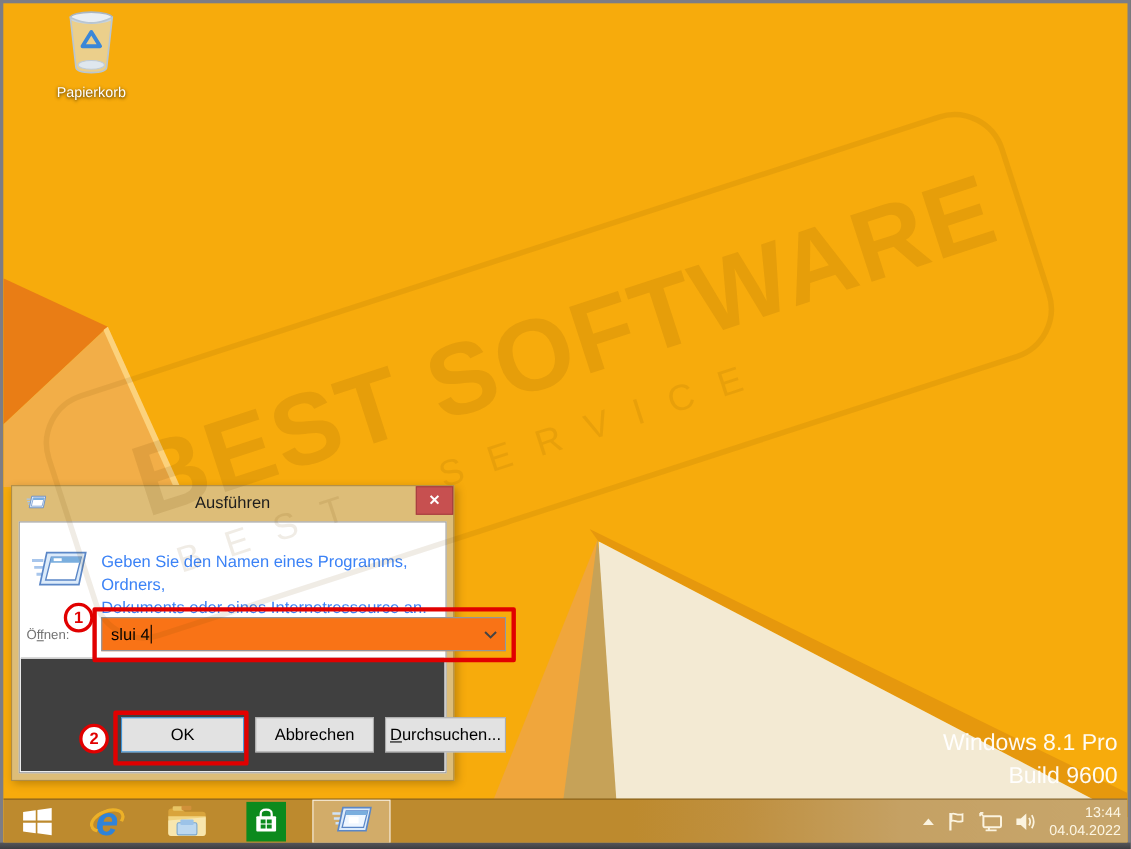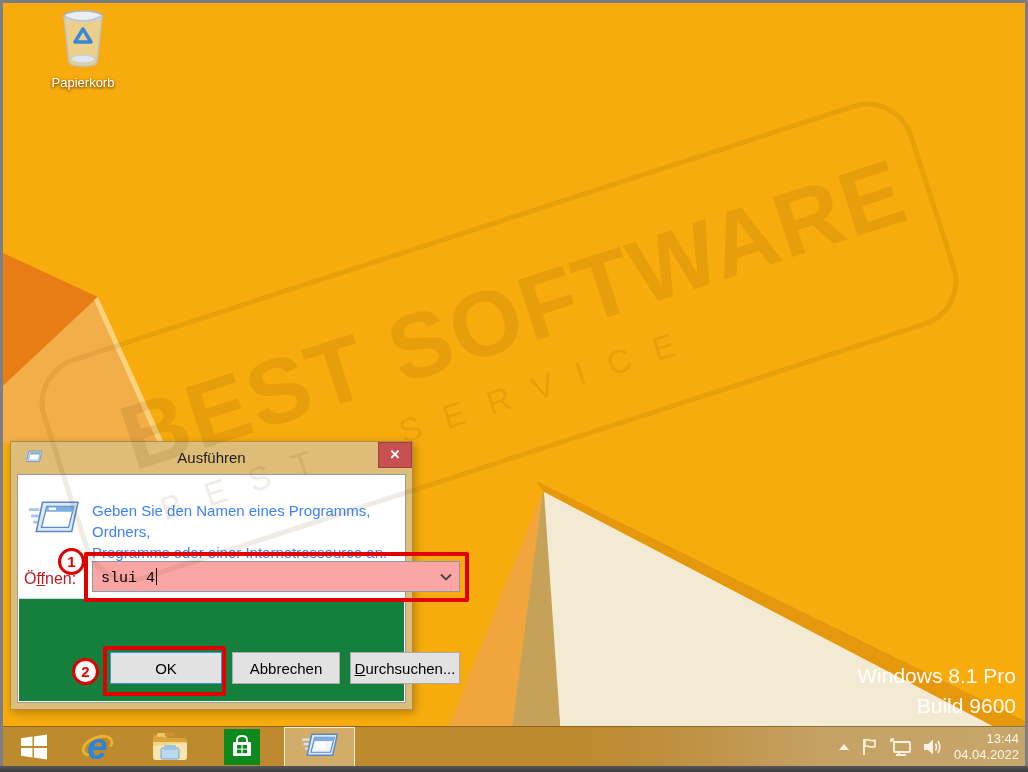--- a/index.html
+++ b/index.html
@@ -40,28 +40,28 @@
   .dialog { position:absolute; left:7px; top:438px; width:403px; height:269px;
     background:#ddbd78; border:1px solid #b08c44; z-index:10; box-shadow:2px 3px 8px rgba(0,0,0,0.25); }
   .titlebar { position:relative; height:32px; text-align:center; }
   .titlebar .title { line-height:31px; font-size:15px; color:#1d1d1d; }
   .titlebar .t-icon { position:absolute; left:13px; top:8px; }
   .close-btn { position:absolute; right:0; top:0; width:34px; height:26px; background:#c75050;
     border:1px solid #a63f3f; color:#fff; font-size:13px; font-weight:bold; line-height:24px; text-align:center; cursor:pointer; }
   .client { position:absolute; left:6px; right:6px; top:32px; bottom:6px; background:#fff; border:1px solid #9b9b9b; }
   .body-icon { position:absolute; left:11px; top:24px; }
   .message { position:absolute; left:74px; top:25px; font-size:15px; line-height:21px; color:#3b82f6; }
-  .open-label { position:absolute; left:6px; top:95px; font-size:16px; color:#b91c1c; }
+  .open-label { position:absolute; left:6px; top:95px; font-size:12px; color:#737373; }
   .u { text-decoration:underline; }
-  .combobox { position:absolute; left:74px; top:86px; width:368px; height:31px; background:#fca5a5;
-    border:1px solid #8a99a8; font-size:15px; color:#000; cursor:text;font-family:Liberation Mono, monospace; }
+  .combobox { position:absolute; left:74px; top:86px; width:368px; height:31px; background:#f97316;
+    border:1px solid #8a99a8; font-size:15px; color:#000; cursor:text; }
   .combobox .val { position:absolute; left:8px; top:6px; }
   .caret { display:inline-block; width:1px; height:17px; background:#000; vertical-align:-3px; margin-left:1px; }
   .cb-chevron { position:absolute; right:7px; top:11px; }
-  .footer { position:absolute; left:1px; right:1px; bottom:1px; height:103px; background:#15803d; border-top:1px solid #dfdfdf; }
+  .footer { position:absolute; left:1px; right:1px; bottom:1px; height:103px; background:#404040; border-top:1px solid #dfdfdf; }
   .btn { position:absolute; top:53px; height:32px; background:#e2e2e2; border:1px solid #acacac;
     font-size:15px; color:#000; font-family:"Liberation Sans", sans-serif; cursor:pointer; }
   .btn-ok { left:91px; width:112px; border-color:#3f94d8; }
   .btn-cancel { left:213px; width:108px; }
   .btn-browse { left:331px; width:110px; }
 
   
   .ann-box { position:absolute; border:4px solid #e10000; z-index:30; border-radius:2px; }
   .ann-box-input { left:81px; top:549px; width:385px; height:50px; }
   .ann-box-ok { left:100px; top:643px; width:123px; height:50px; }
@@ -159,21 +159,21 @@
       <div class="client">
         <svg class="body-icon" width="50" height="42" viewBox="0 0 48 40">
           <path d="M0 10 H10 M2 16 H11 M4 22 H12" stroke="#a8c6ec" stroke-width="2.5" fill="none"></path>
           <polygon points="13,3 47,3 41,31 7,31" fill="#dcebfa" stroke="#5b87c7" stroke-width="1.5"></polygon>
           <polygon points="17,7 43,7 38,27 12,27" fill="#fff" stroke="#5b87c7" stroke-width="1.2"></polygon>
           <polygon points="17,7 43,7 42,12 16,12" fill="#7aaede"></polygon>
           <rect x="19" y="8" width="7" height="2.5" fill="#fff"></rect>
         </svg>
         <div class="message">
           <div>Geben Sie den Namen eines Programms, Ordners,</div>
-          <div>Programms oder einer Internetressource an.</div>
+          <div>Dokuments oder eines Internetressource an.</div>
         </div>
         <div class="open-label"><span>Ö</span><span class="u">ff</span><span>nen:</span></div>
         <div class="combobox">
           <span class="val"><span>slui 4</span><span class="caret"></span></span>
           <svg class="cb-chevron" width="12" height="8" viewBox="0 0 12 8">
             <polyline points="1,1.5 6,6.5 11,1.5" fill="none" stroke="#444" stroke-width="1.8"></polyline>
           </svg>
         </div>
         <div class="footer">
           <button class="btn btn-ok">OK</button>

